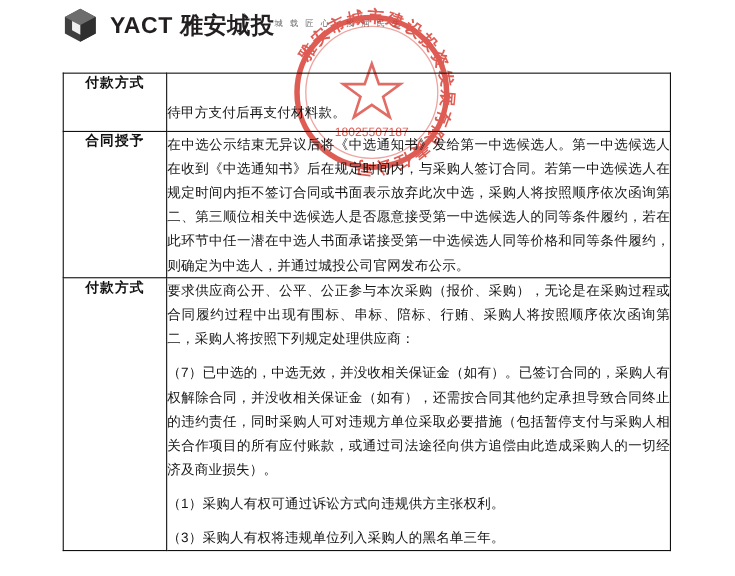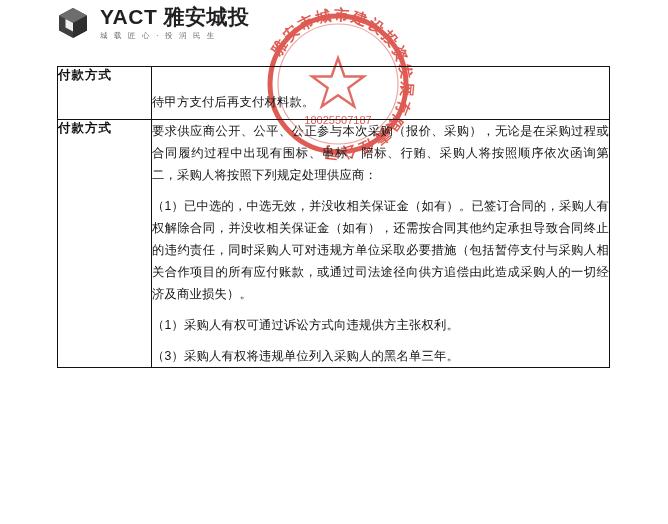--- a/index.html
+++ b/index.html
@@ -26,21 +26,21 @@
     gap: 10px;
   }
   .logo-cube {
     width: 34px;
     height: 34px;
     position: relative;
   }
   .logo-cube svg { display: block; }
   .brand-block {
     display: flex;
-    flex-direction: column;
+    flex-direction: row;
     justify-content: center;
     line-height: 1;
   }
   .brand-main {
     font-size: 21px;
     font-weight: bold;
     letter-spacing: 0.5px;
     color: #231f20;
   }
   .brand-sub {
@@ -70,21 +70,21 @@
     border-collapse: collapse;
     table-layout: fixed;
   }
   .doc-table td {
     border: 1px solid #111111;
     vertical-align: top;
     padding: 0;
   }
   .label-cell {
     width: 93px;
-    text-align: left;
+    text-align: center;
     vertical-align: middle;
     font-size: 12.5px;
     font-weight: bold;
     letter-spacing: 1px;
     color: #111;
     padding: 6px 2px;
   }
   .body-cell {
     padding: 9px 11px 10px 13px;
   }
@@ -138,22 +138,28 @@
 
 <table class="doc-table">
   <tbody>
     <tr class="row-pay">
       <td class="label-cell">付款方式</td>
       <td class="body-cell">
         <p>待甲方支付后再支付材料款。</p>
       </td>
     </tr>
     <tr>
+      <td class="label-cell">合同授予</td>
+      <td class="body-cell">
+        <p>在中选公示结束无异议后将《中选通知书》发给第一中选候选人。第一中选候选人在收到《中选通知书》后在规定时间内，与采购人签订合同。若第一中选候选人在规定时间内拒不签订合同或书面表示放弃此次中选，采购人将按照顺序依次函询第二、第三顺位相关中选候选人是否愿意接受第一中选候选人的同等条件履约，若在此环节中任一潜在中选人书面承诺接受第一中选候选人同等价格和同等条件履约，则确定为中选人，并通过城投公司官网发布公示。</p>
+      </td>
+    </tr>
+    <tr>
       <td class="label-cell">付款方式</td>
       <td class="body-cell">
         <p>要求供应商公开、公平、公正参与本次采购（报价、采购），无论是在采购过程或合同履约过程中出现有围标、串标、陪标、行贿、采购人将按照顺序依次函询第二，采购人将按照下列规定处理供应商：</p>
-        <p>（1）已中选的，中选无效，并没收相关保证金（如有）。已签订合同的，采购人有权解除合同，并没收相关保证金（如有），还需按合同其他约定承担导致合同终止的违约责任，同时采购人可对违规方单位采取必要措施（包括暂停支付与采购人相关合作项目的所有应付账款，或通过司法途径向供方追偿由此造成采购人的一切经济及商业损失）。</p>
+        <p>（7）已中选的，中选无效，并没收相关保证金（如有）。已签订合同的，采购人有权解除合同，并没收相关保证金（如有），还需按合同其他约定承担导致合同终止的违约责任，同时采购人可对违规方单位采取必要措施（包括暂停支付与采购人相关合作项目的所有应付账款，或通过司法途径向供方追偿由此造成采购人的一切经济及商业损失）。</p>
         <p>（1）采购人有权可通过诉讼方式向违规供方主张权利。</p>
         <p>（3）采购人有权将违规单位列入采购人的黑名单三年。</p>
       </td>
     </tr>
   </tbody>
 </table>
 
 </body></html>

